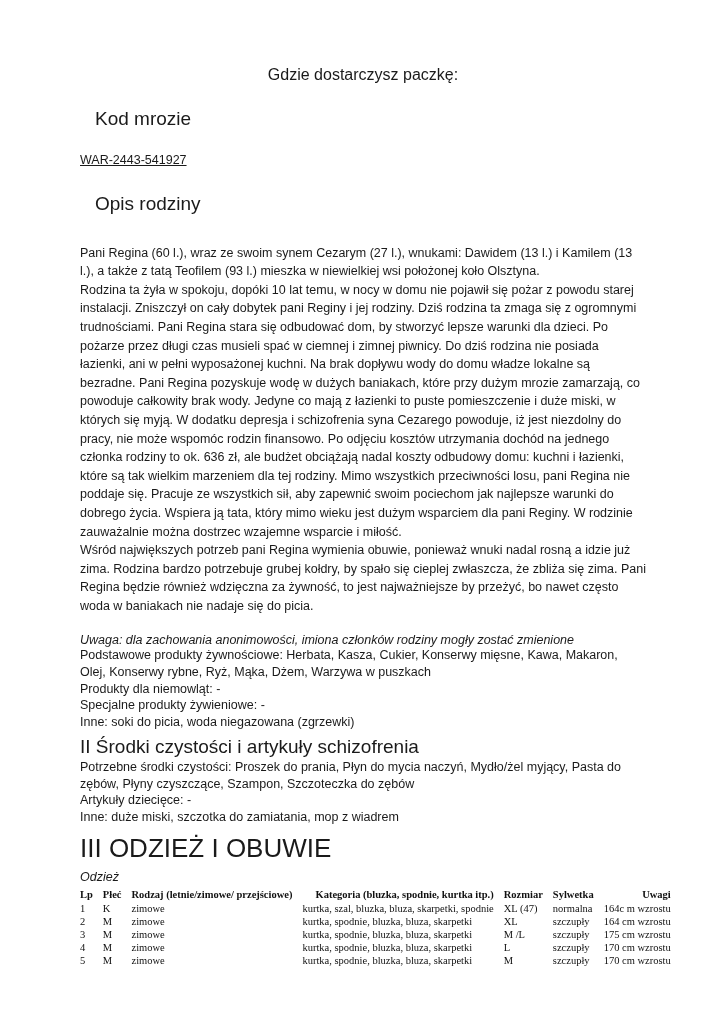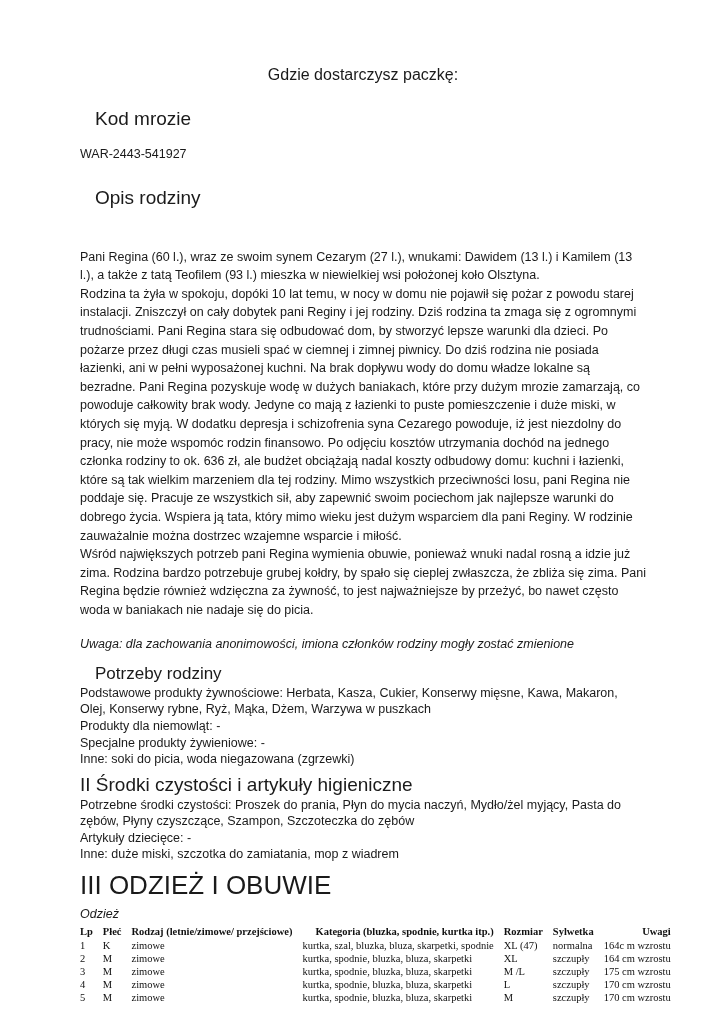--- a/index.html
+++ b/index.html
@@ -31,24 +31,25 @@
   }
   .h2 {
     font-size:17px;
     font-weight:400;
     line-height:1.2;
   }
   .indent { margin-left:15px; }
 
   .code {
     font-size:12.5px;
-    margin-top:16px;
+    margin-top:22px;
     margin-bottom:26px;
+    text-decoration:underline;
   }
-  .description { margin-top:38px; }
+  .description { margin-top:28px; }
   .desc-par {
     font-size:12.5px;
     line-height:18.6px;
     max-width:566px;
   }
   .note {
     font-size:12.5px;
     font-style:italic;
     margin-top:18px;
     max-width:566px;
@@ -101,30 +102,29 @@
 
   <div class="h1 indent">Opis rodziny</div>
   <div class="description">
       <p class="desc-par">Pani Regina (60 l.), wraz ze swoim synem Cezarym (27 l.), wnukami: Dawidem (13 l.) i Kamilem (13 l.), a także z tatą Teofilem (93 l.) mieszka w niewielkiej wsi położonej koło Olsztyna.</p>
       <p class="desc-par">Rodzina ta żyła w spokoju, dopóki 10 lat temu, w nocy w domu nie pojawił się pożar z powodu starej instalacji. Zniszczył on cały dobytek pani Reginy i jej rodziny. Dziś rodzina ta zmaga się z ogromnymi trudnościami. Pani Regina stara się odbudować dom, by stworzyć lepsze warunki dla dzieci. Po pożarze przez długi czas musieli spać w ciemnej i zimnej piwnicy. Do dziś rodzina nie posiada łazienki, ani w pełni wyposażonej kuchni. Na brak dopływu wody do domu władze lokalne są bezradne. Pani Regina pozyskuje wodę w dużych baniakach, które przy dużym mrozie zamarzają, co powoduje całkowity brak wody. Jedyne co mają z łazienki to puste pomieszczenie i duże miski, w których się myją. W dodatku depresja i schizofrenia syna Cezarego powoduje, iż jest niezdolny do pracy, nie może wspomóc rodzin finansowo. Po odjęciu kosztów utrzymania dochód na jednego członka rodziny to ok. 636 zł, ale budżet obciążają nadal koszty odbudowy domu: kuchni i łazienki, które są tak wielkim marzeniem dla tej rodziny. Mimo wszystkich przeciwności losu, pani Regina nie poddaje się. Pracuje ze wszystkich sił, aby zapewnić swoim pociechom jak najlepsze warunki do dobrego życia. Wspiera ją tata, który mimo wieku jest dużym wsparciem dla pani Reginy. W rodzinie zauważalnie można dostrzec wzajemne wsparcie i miłość.</p>
       <p class="desc-par">Wśród największych potrzeb pani Regina wymienia obuwie, ponieważ wnuki nadal rosną a idzie już zima. Rodzina bardzo potrzebuje grubej kołdry, by spało się cieplej zwłaszcza, że zbliża się zima. Pani Regina będzie również wdzięczna za żywność, to jest najważniejsze by przeżyć, bo nawet często woda w baniakach nie nadaje się do picia.</p>
     </div>
 
   <div class="note">Uwaga: dla zachowania anonimowości, imiona członków rodziny mogły zostać zmienione</div>
 
-  <div class="h2 indent needs">Potrzeby rodziny</div>
 
   <div>
       <p class="section-line">Podstawowe produkty żywnościowe: Herbata, Kasza, Cukier, Konserwy mięsne, Kawa, Makaron, Olej, Konserwy rybne, Ryż, Mąka, Dżem, Warzywa w puszkach</p>
       <p class="section-line">Produkty dla niemowląt: -</p>
       <p class="section-line">Specjalne produkty żywieniowe: -</p>
       <p class="section-line">Inne: soki do picia, woda niegazowana (zgrzewki)</p>
     </div>
 
-  <div class="h1 section-head">II Środki czystości i artykuły higieniczne</div>
+  <div class="h1 section-head">II Środki czystości i artykuły schizofrenia</div>
   <div>
       <p class="section-line">Potrzebne środki czystości: Proszek do prania, Płyn do mycia naczyń, Mydło/żel myjący, Pasta do zębów, Płyny czyszczące, Szampon, Szczoteczka do zębów</p>
       <p class="section-line">Artykuły dziecięce: -</p>
       <p class="section-line">Inne: duże miski, szczotka do zamiatania, mop z wiadrem</p>
     </div>
 
   <div class="h0">III ODZIEŻ I OBUWIE</div>
 
   <div class="table-label">Odzież</div>
   <table class="tbl tbl-clothing">

